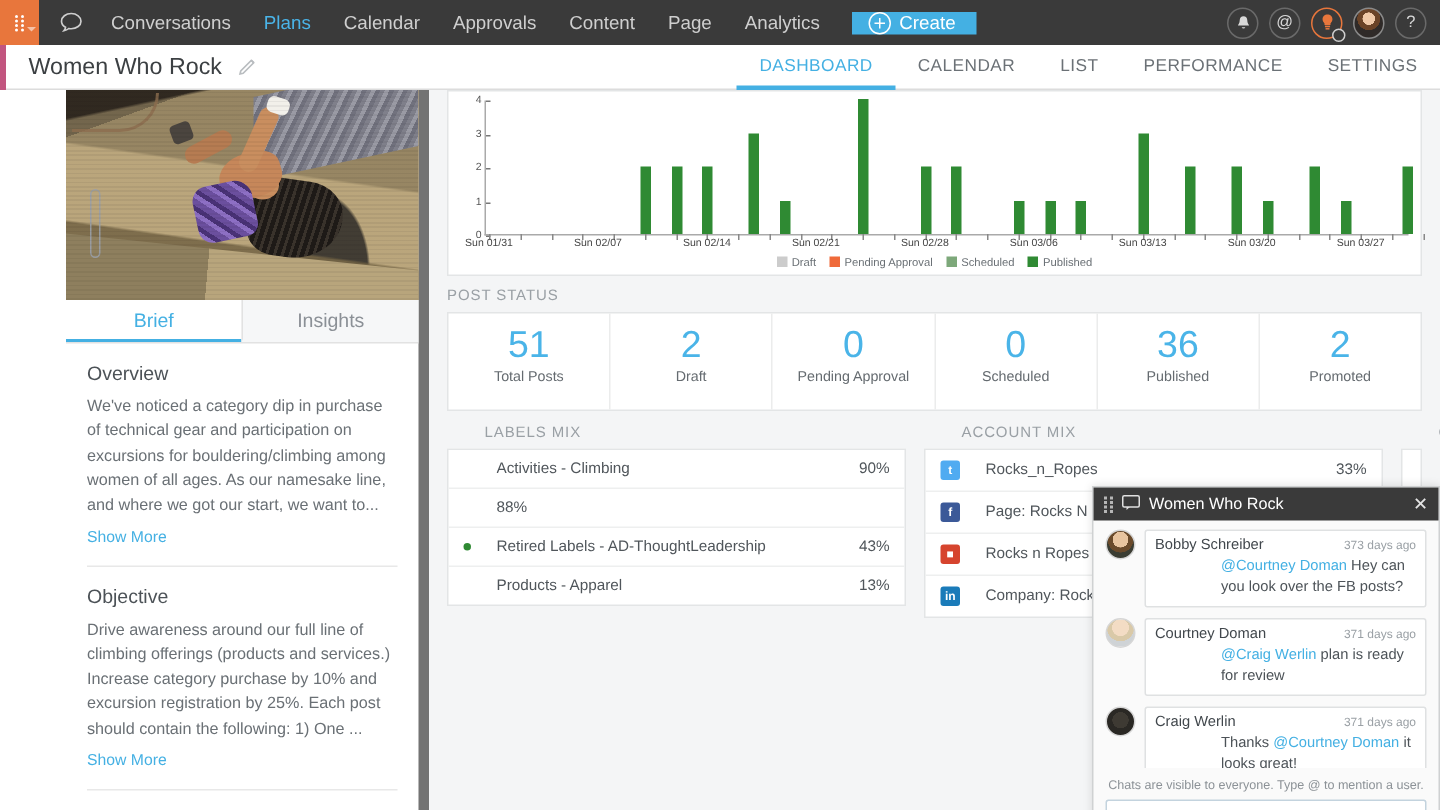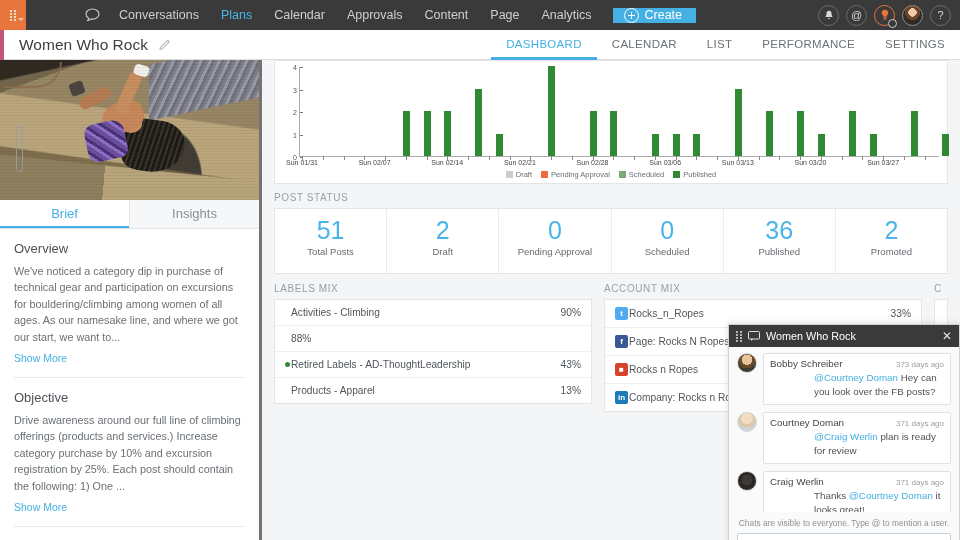--- a/index.html
+++ b/index.html
@@ -8,21 +8,21 @@
     overflow: hidden;
     font-family: "Liberation Sans", sans-serif;
     background: #f0f0f0;
     -webkit-font-smoothing: antialiased;
   }
 
   
   #topnav {
     height: 30px; background: #3a3a3a;
     display: flex; align-items: stretch;
-    position: relative; z-index: 40; gap: 45px;
+    position: relative; z-index: 40;
   }
   #logo-tile {
     width: 26px; background: #e8763c;
     display: flex; align-items: center; justify-content: center;
     position: relative;
   }
   #logo-dots { display: grid; grid-template-columns: repeat(2, 2px); gap: 1px 2px; }
   #logo-dots i { width: 2px; height: 2px; background: #fff; display: block; border-radius: 50%; }
   #logo-caret {
     position: absolute; right: 2px; bottom: 9px;
@@ -84,21 +84,21 @@
     font-size: 11.5px; letter-spacing: .3px; color: #6b7176;
     padding: 0 15px; line-height: 28px; cursor: pointer;
     border-bottom: 3px solid transparent;
   }
   .ptab.active { color: #44b0e3; border-bottom-color: #44b0e3; }
 
   
   #body-wrap { display: flex; height: 480px; }
 
   
-  #left-col { width: 262px; flex: none; background: #fff; border-right: 3px solid #737373; }
+  #left-col { width: 286px; flex: none; background: #fff; border-right: 7px solid #737373; padding-left: 44px; }
   #hero-photo {
     height: 140px; position: relative; overflow: hidden;
     background:
       radial-gradient(ellipse 60px 90px at 168px 120px, #23211f 0 55%, transparent 58%),
       linear-gradient(160deg, #2a2520 0 14%, transparent 14%),
       linear-gradient(20deg, #b9a479 0 100%),
       #a08f6b;
   }
   #hero-photo .rk1 { position:absolute; inset:0;
     background:
@@ -182,24 +182,24 @@
   
   #status-card { height: 66px; display: flex; }
   .stat { flex: 1; text-align: center; border-right: 1px solid #ebecec; padding-top: 8px; }
   .stat:last-child { border-right: none; }
   .stat-num { font-size: 25px; color: #4ab4e8; font-weight: 300; line-height: 1.05; }
   .stat-lbl { font-size: 9.5px; color: #656b70; margin-top: 3px; }
 
   
   #mix-row { display: flex; gap: 12px; padding: 0 12px; }
   .mix-col { flex: 1; min-width: 0; }
-  .mix-label { font-size: 10px; letter-spacing: .6px; color: #9aa0a5; padding: 9px 0 5px; }
+  .mix-label { font-size: 10px; letter-spacing: .6px; color: #9aa0a5; padding: 9px 0 5px; margin-left: 25px; }
   .mix-card { background: #fff; border: 1px solid #e3e5e6; }
   .mix-row {
-    display: flex; align-items: center; gap: 1px;
+    display: flex; align-items: center; gap: 17px;
     padding: 7px 10px; border-bottom: 1px solid #eeefef; font-size: 10.2px; color: #50565b;
   }
   .mix-row:last-child { border-bottom: none; }
   .mix-name { flex: 1; overflow: hidden; white-space: nowrap; text-overflow: ellipsis; }
   .mix-pct { color: #50565b; flex: none; }
   .dot-green { width: 5px; height: 5px; border-radius: 50%; background: #2f8a33; flex: none; }
   .dot-spacer { width: 5px; flex: none; }
   .sicon { width: 13px; height: 13px; border-radius: 2px; flex: none; color:#fff;
     font-size: 8px; display:flex; align-items:center; justify-content:center; font-weight:bold; }
   .sv-tw { background: #50abf1; }

